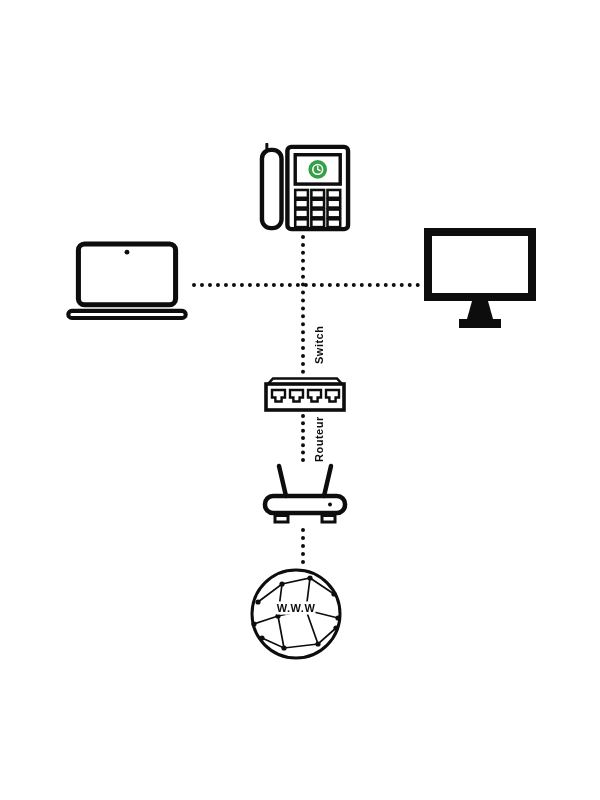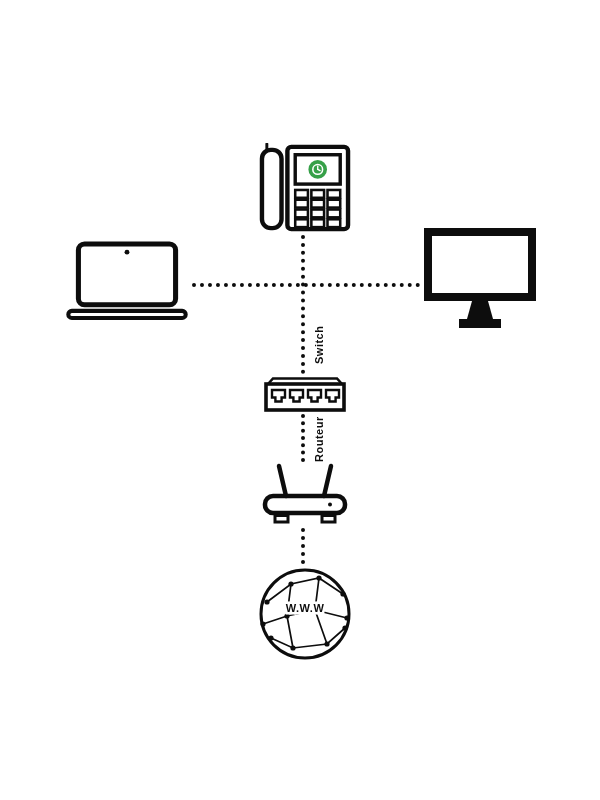--- a/index.html
+++ b/index.html
@@ -133,21 +133,21 @@
       <line x1="62" y1="34" x2="69" y2="4" stroke="#0d0d0d" stroke-width="4.5" stroke-linecap="round"></line>
       <rect x="3" y="34" width="80" height="17" rx="8" stroke="#0d0d0d" stroke-width="4.5"></rect>
       <circle cx="68" cy="42.5" r="2" fill="#0d0d0d"></circle>
       <rect x="13" y="53.5" width="13" height="6.5" stroke="#0d0d0d" stroke-width="3"></rect>
       <rect x="60" y="53.5" width="13" height="6.5" stroke="#0d0d0d" stroke-width="3"></rect>
     </svg>
   </div>
 
   <div class="connector v" style="left:301px; top:528px; height:36px;"></div>
 
-  <div class="node" style="left:257px; top:566px; width:96px; height:96px;">
+  <div class="node" style="left:248px; top:566px; width:96px; height:96px;">
     <svg viewBox="0 0 96 96" fill="none">
       <circle cx="48" cy="48" r="44" stroke="#0d0d0d" stroke-width="3"></circle>
       <g stroke="#0d0d0d" stroke-width="1.7">
         <polyline points="10,36 34,18 62,12 86,28"></polyline>
         <polyline points="6,58 30,50 58,44 90,52"></polyline>
         <polyline points="34,18 30,50 36,82"></polyline>
         <polyline points="62,12 58,44 70,78"></polyline>
         <polyline points="14,72 36,82 70,78 88,62"></polyline>
       </g>
       <g fill="#0d0d0d">

